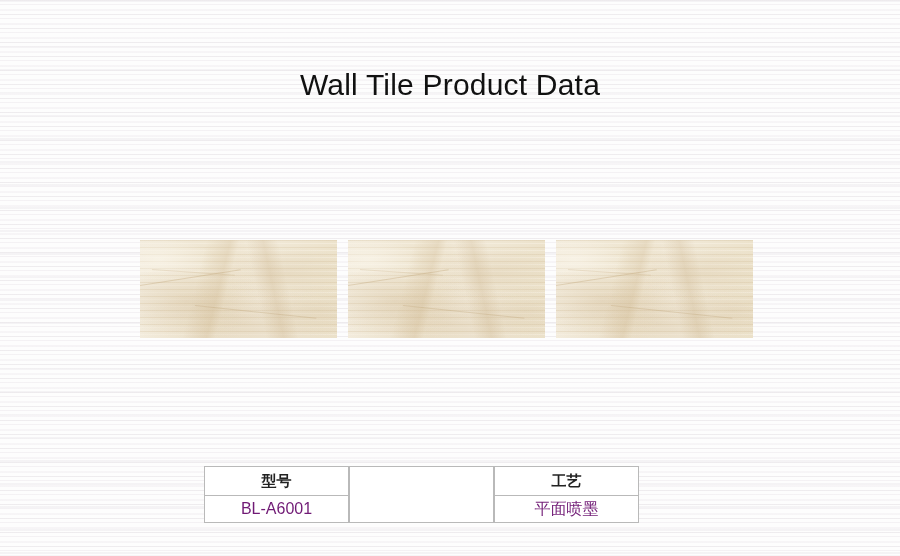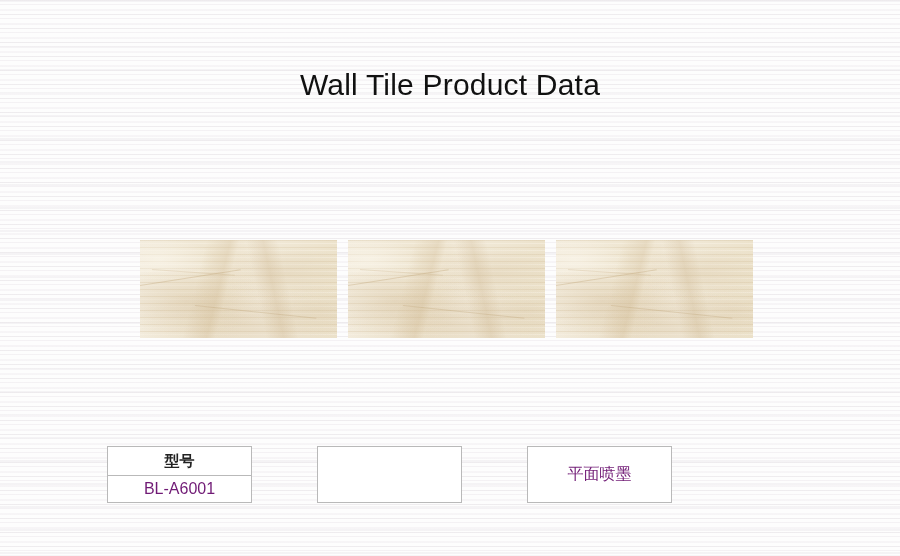--- a/index.html
+++ b/index.html
@@ -157,25 +157,25 @@
     width: 42%;
     height: 1px;
     transform: rotate(4deg);
     background: rgba(196,170,127,0.26);
   }
 
   
   .spec-table {
     position: absolute;
     left: 107px;
-    top: 446px;
-    width: 565px;
+    top: 466px;
+    width: 629px;
     height: 58px;
     display: flex;
-    justify-content: space-between;
+    justify-content: center;
   }
   .spec-cell {
     width: 145px;
     height: 57px;
     border: 1px solid #b9b9b9;
     box-sizing: border-box;
     background: #ffffff;
     display: flex;
     flex-direction: column;
   }
@@ -240,16 +240,20 @@
         <span class="unit"></span>
     </div>
     <div class="spec-value">BL-A6001</div>
   </div>
 
 
   <div class="spec-cell">
   </div>
 
   <div class="spec-cell">
+    <div class="spec-head">
+      <span>工艺</span>
+        <span class="unit"></span>
+    </div>
     <div class="spec-value">平面喷墨</div>
   </div>
 
 </div>
 
 </body></html>

